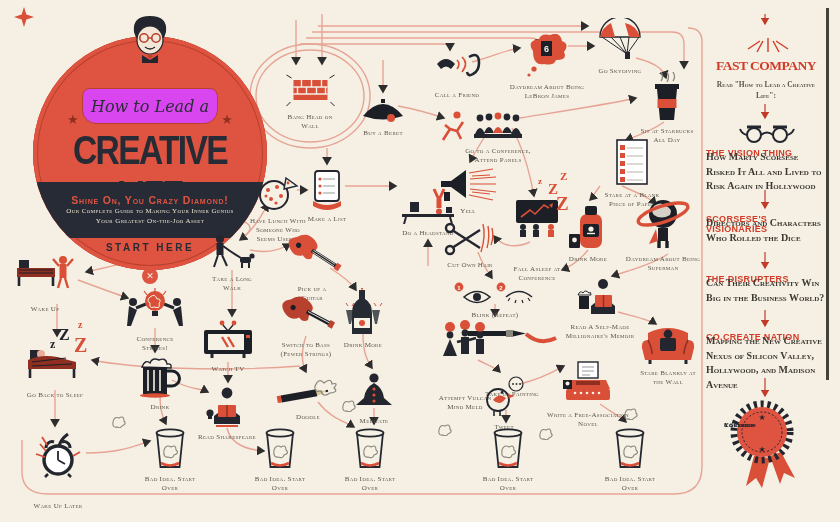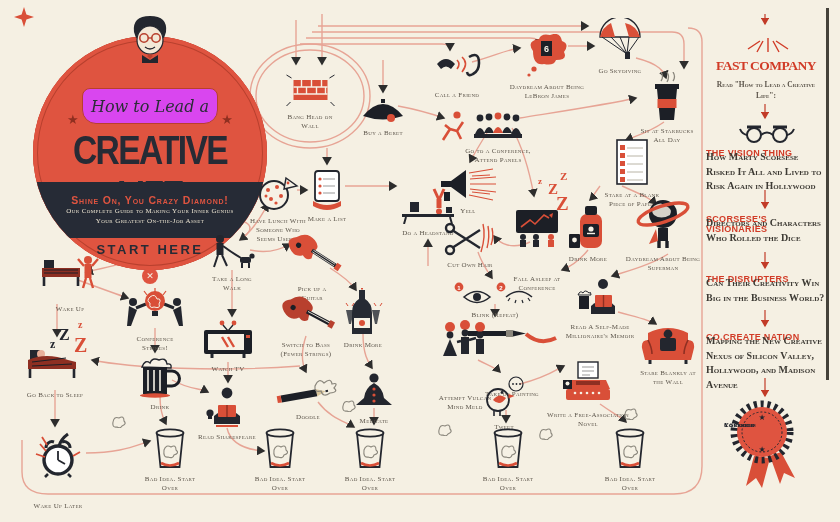--- a/index.html
+++ b/index.html
@@ -21,21 +21,21 @@
   .badge-title{position:absolute;left:0;top:92px;width:100%;text-align:center;
         font-family:"Liberation Sans",sans-serif;font-weight:bold;font-size:40px;color:#272b35;
         letter-spacing:-2px;transform:scaleX(.84);}
   .badge-band{position:absolute;left:0;top:146px;width:100%;height:56px;background:#262b36;
         display:flex;flex-direction:column;align-items:center;justify-content:center;gap:1px;}
   .badge-shine{font-family:"Liberation Sans",sans-serif;font-weight:bold;font-size:10.5px;
         letter-spacing:.8px;color:#df5440;font-variant:small-caps;}
   .badge-sub{font-size:7px;color:#ece4d1;font-variant:small-caps;letter-spacing:.4px;line-height:1.35;
         text-align:left;}
   .badge-start{position:absolute;left:0;top:206px;width:100%;text-align:center;
-        font-family:"Liberation Sans",sans-serif;font-weight:bold;font-size:13px;letter-spacing:2.5px;
+        font-family:"Liberation Sans",sans-serif;font-weight:bold;font-size:10px;letter-spacing:2.5px;
         color:#272b35;}
   .badge-star{position:absolute;top:76px;font-size:13px;color:#8f2f20;}
   .badge-face{position:absolute;left:128px;top:14px;}
   .badge-orn{position:absolute;left:142px;top:268px;width:16px;height:16px;border-radius:50%;
         background:#df5440;color:#f6f1e5;font-size:9px;line-height:16px;text-align:center;}
   
   .mag{position:absolute;left:702px;top:0;width:132px;height:522px;}
   .mag *{position:absolute;}
   .mag-logo{left:0;top:58px;width:128px;text-align:center;font-family:"Liberation Serif",serif;
         font-weight:bold;font-size:13.5px;letter-spacing:-.5px;color:#d13b27;}
@@ -303,21 +303,21 @@
       <div class="node" style="left: 468px; top: 168px; width: 40px;">
         <span><svg width="60" height="34" viewBox="0 0 60 34">
             <path d="M3 13 h10 l15 -11 v28 l-15 -11 h-10z" fill="#1c1f26"></path>
             <rect x="6" y="24" width="6" height="9" fill="#1c1f26"></rect>
             <g stroke="#d94f38" stroke-width="1.2" fill="none">
               <path d="M31 5 l24 -4 M32 11 l26 -2 M32 16 h26 M32 21 l26 3 M31 27 l24 5 M34 8 l18 -1 M34 24 l18 2"></path>
             </g>
           </svg></span>
         <div class="lbl">Yell</div>
       </div>
-      <div class="node" style="left: 537px; top: 208px; width: 68px; gap: 23px;">
+      <div class="node" style="left: 537px; top: 198px; width: 68px; gap: 23px;">
         <span><svg width="52" height="40" viewBox="0 0 52 40">
             <rect x="5" y="2" width="42" height="23" rx="2" fill="#1c1f26"></rect>
             <path d="M10 19 l9 -7 5 4 9 -9 5 3" stroke="#d94f38" stroke-width="1.6" fill="none"></path>
             <path d="M38 7 l4 -2 -1 5z" fill="#d94f38"></path>
             <g fill="#23262e">
               <circle cx="12" cy="29" r="3"></circle>
               <rect x="9" y="32" width="6" height="7"></rect>
               <circle cx="25" cy="29" r="3"></circle>
               <rect x="22" y="32" width="6" height="7"></rect>
             </g>
@@ -434,21 +434,21 @@
             <rect x="14" y="30" width="16" height="10" fill="#f6f1e5"></rect>
             <circle cx="22" cy="35" r="3" fill="#d94f38"></circle>
             <path d="M21 0 h2" stroke="#d94f38" stroke-width="3"></path>
             <path d="M6 22 l3 14 h2 l3 -14z M32 22 l3 14 h2 l3 -14z" fill="#262a33" opacity=".8"></path>
             <g stroke="#d94f38" stroke-width="1">
               <path d="M8 18 l-2 -3 M12 18 l2 -3 M36 18 l-2 -3 M40 18 l2 -3"></path>
             </g>
           </svg></span>
         <div class="lbl">Drink More</div>
       </div>
-      <div class="node" style="left: 70px; top: 252px; width: 46px;">
+      <div class="node" style="left: 45px; top: 252px; width: 46px;">
         <span><svg width="60" height="48" viewBox="0 0 60 48">
             <rect x="4" y="8" width="10" height="8" fill="#23262e"></rect>
             <rect x="2" y="16" width="38" height="9" fill="#8e2f22"></rect>
             <path d="M4 18 h34 M4 21 h34" stroke="#1c1f26" stroke-width="1.2"></path>
             <path d="M4 25 v9 M38 25 v9" stroke="#23262e" stroke-width="2.6"></path>
             <circle cx="48" cy="8" r="4" fill="#d94f38"></circle>
             <rect x="44.5" y="12" width="7" height="14" fill="#d94f38"></rect>
             <path d="M44 14 l-6 -7 M52 14 l6 -7 M46 26 l-3 10 M50 26 l3 10" stroke="#d94f38" stroke-width="2.4" fill="none"></path>
           </svg></span>
         <div class="lbl">Wake Up</div>

